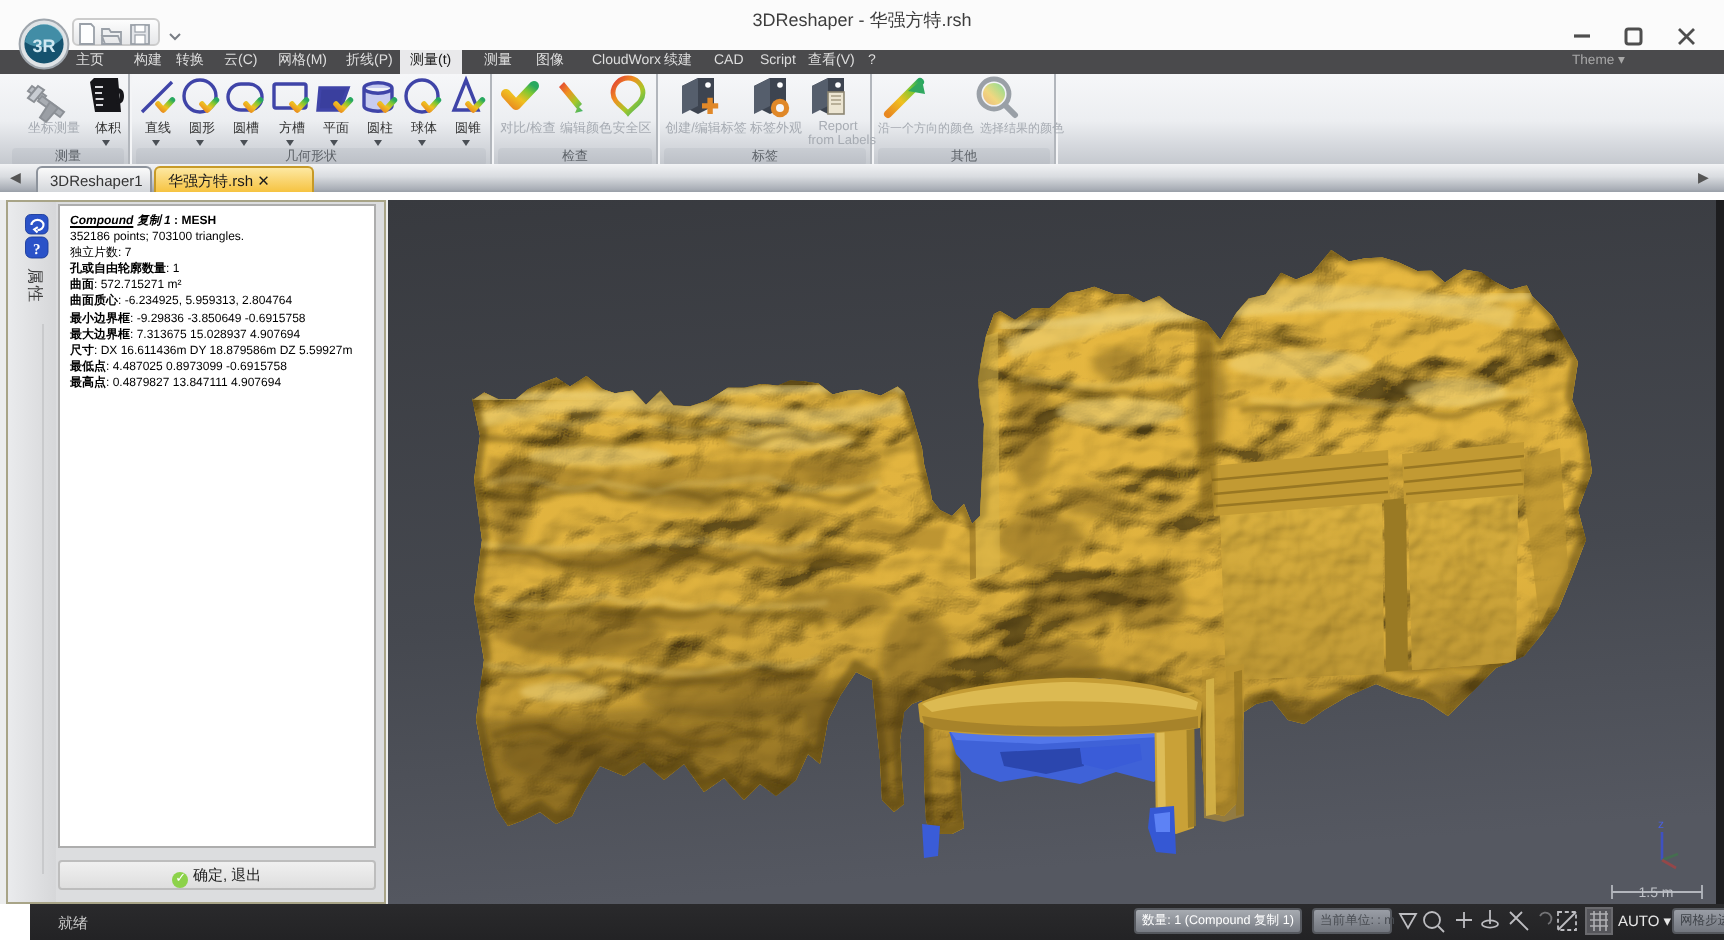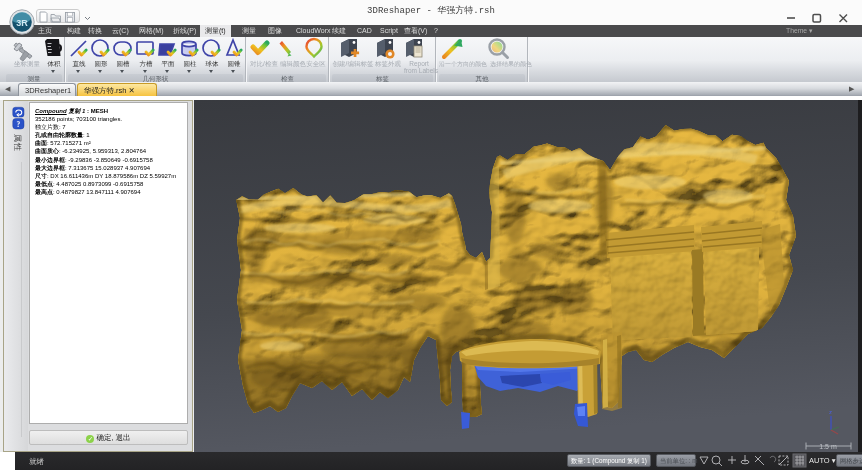--- a/index.html
+++ b/index.html
@@ -1,20 +1,20 @@
 <!DOCTYPE html>
 <html><head>
 <meta charset="utf-8">
 <style>
 * { margin:0; padding:0; box-sizing:border-box; }
 html,body { width:862px; height:476px; overflow:hidden; font-family:"Liberation Sans", sans-serif; background:#fff; }
 #app { position:relative; width:862px; height:476px; background:#fff; overflow:hidden; }
 
 #titlebar { position:absolute; left:0; top:0; width:862px; height:25px; background:#fbfbfb; }
-#title-text { position:absolute; left:0; right:0; top:4px; text-align:center; font-size:9px; color:#3d3d3d;font-family:Liberation Mono, monospace; }
+#title-text { position:absolute; left:0; right:0; top:4px; text-align:center; font-size:9px; color:#3d3d3d; }
 #qat { position:absolute; left:36px; top:9px; height:14px; width:44px; background:linear-gradient(#fdfdfd,#e6e7e9); border:1px solid #cccccc; border-radius:3px; }
 
 #menubar { position:absolute; left:0; top:25px; width:862px; height:12px; background:#4a4a4c; }
 .mtab { position:absolute; top:0; height:12px; line-height:12px; font-size:7px; color:#dedede; white-space:nowrap; }
 .mtab.active { background:#e9e9eb; color:#1a1a1a; padding:0 5px; }
 
 #ribbon { position:absolute; left:0; top:37px; width:862px; height:48px; background:linear-gradient(#f6f7f9 0%,#eceef1 50%,#d6d9de 75%,#c2c6cc 100%); border-bottom:1px solid #9ea3aa; }
 .rgroup { position:absolute; top:0px; height:47px; border-right:1px solid #b2b6bc; box-shadow:1px 0 0 #f4f5f7; }
 .rglabel { position:absolute; bottom:1px; left:2px; right:2px; height:9px; background:linear-gradient(#c9cdd3,#babec5); border-radius:2px; text-align:center; font-size:6.5px; line-height:9px; color:#5d6268; }
 .rlbl { position:absolute; top:23px; font-size:6.5px; color:#333; text-align:center; white-space:nowrap; }

